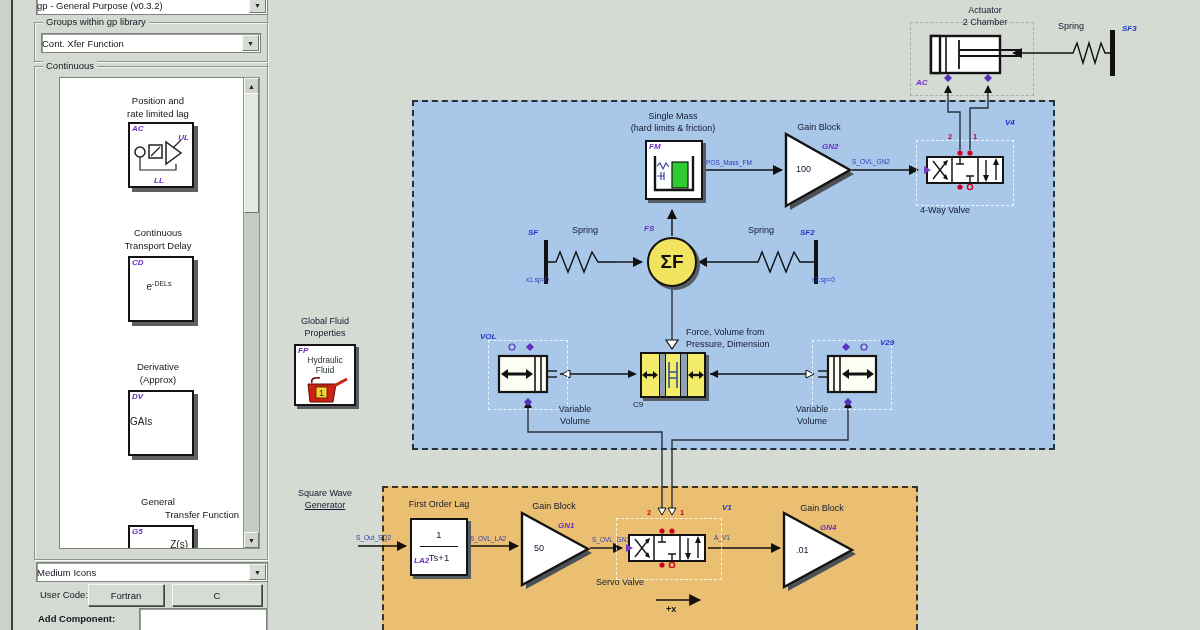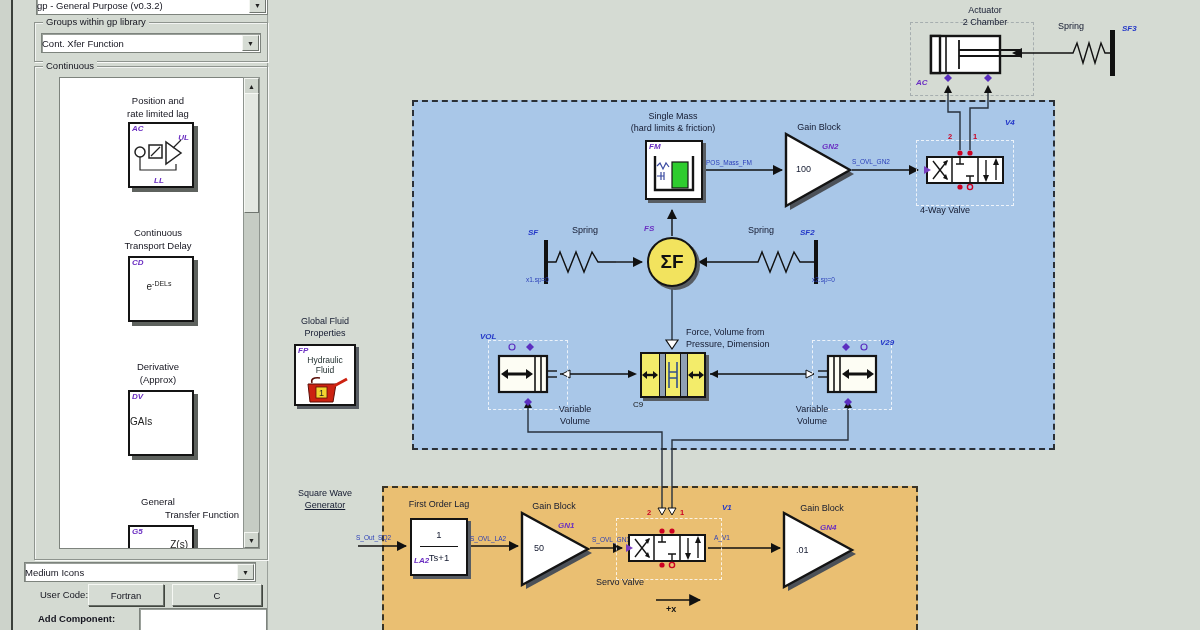--- a/index.html
+++ b/index.html
@@ -108,21 +108,21 @@
         </div>
       </div>
 
       <div class="abs" style="left:208px;top:10px;width:15px;height:470px;background:#c6ccc4;border:1px solid #8e948e;">
         <div class="sb abs" style="left:0;top:0;width:13px;height:14px;">▲</div>
         <div class="abs" style="left:0;top:15px;width:13px;height:118px;background:#e4e8e2;border:1px solid;border-color:#f6f8f4 #6f756f #6f756f #f6f8f4;"></div>
         <div class="sb abs" style="left:0;bottom:0;width:13px;height:14px;">▼</div>
       </div>
     </div>
 
-    <div class="dd abs" style="left:11px;top:562px;width:230px;">
+    <div class="dd abs" style="left:23px;top:562px;width:230px;">
       <span class="dd-text">Medium Icons</span>
       <span class="dd-btn">▼</span>
     </div>
 
     <span class="lbl abs" style="left:27px;top:589px;">User Code:</span>
     <button class="btn95" style="left:75px;top:584px;width:76px;height:22px;">Fortran</button>
     <button class="btn95" style="left:159px;top:584px;width:90px;height:22px;">C</button>
 
     <span class="lbl abs" style="left:25px;top:613px;font-weight:bold;">Add Component:</span>
     <input class="abs" style="left: 126px; top: 608px; width: 122px; height: 20px; border: 1px solid rgb(125, 131, 125); box-shadow: rgb(154, 160, 154) 1px 1px 0px inset; background: rgb(255, 255, 255);">

